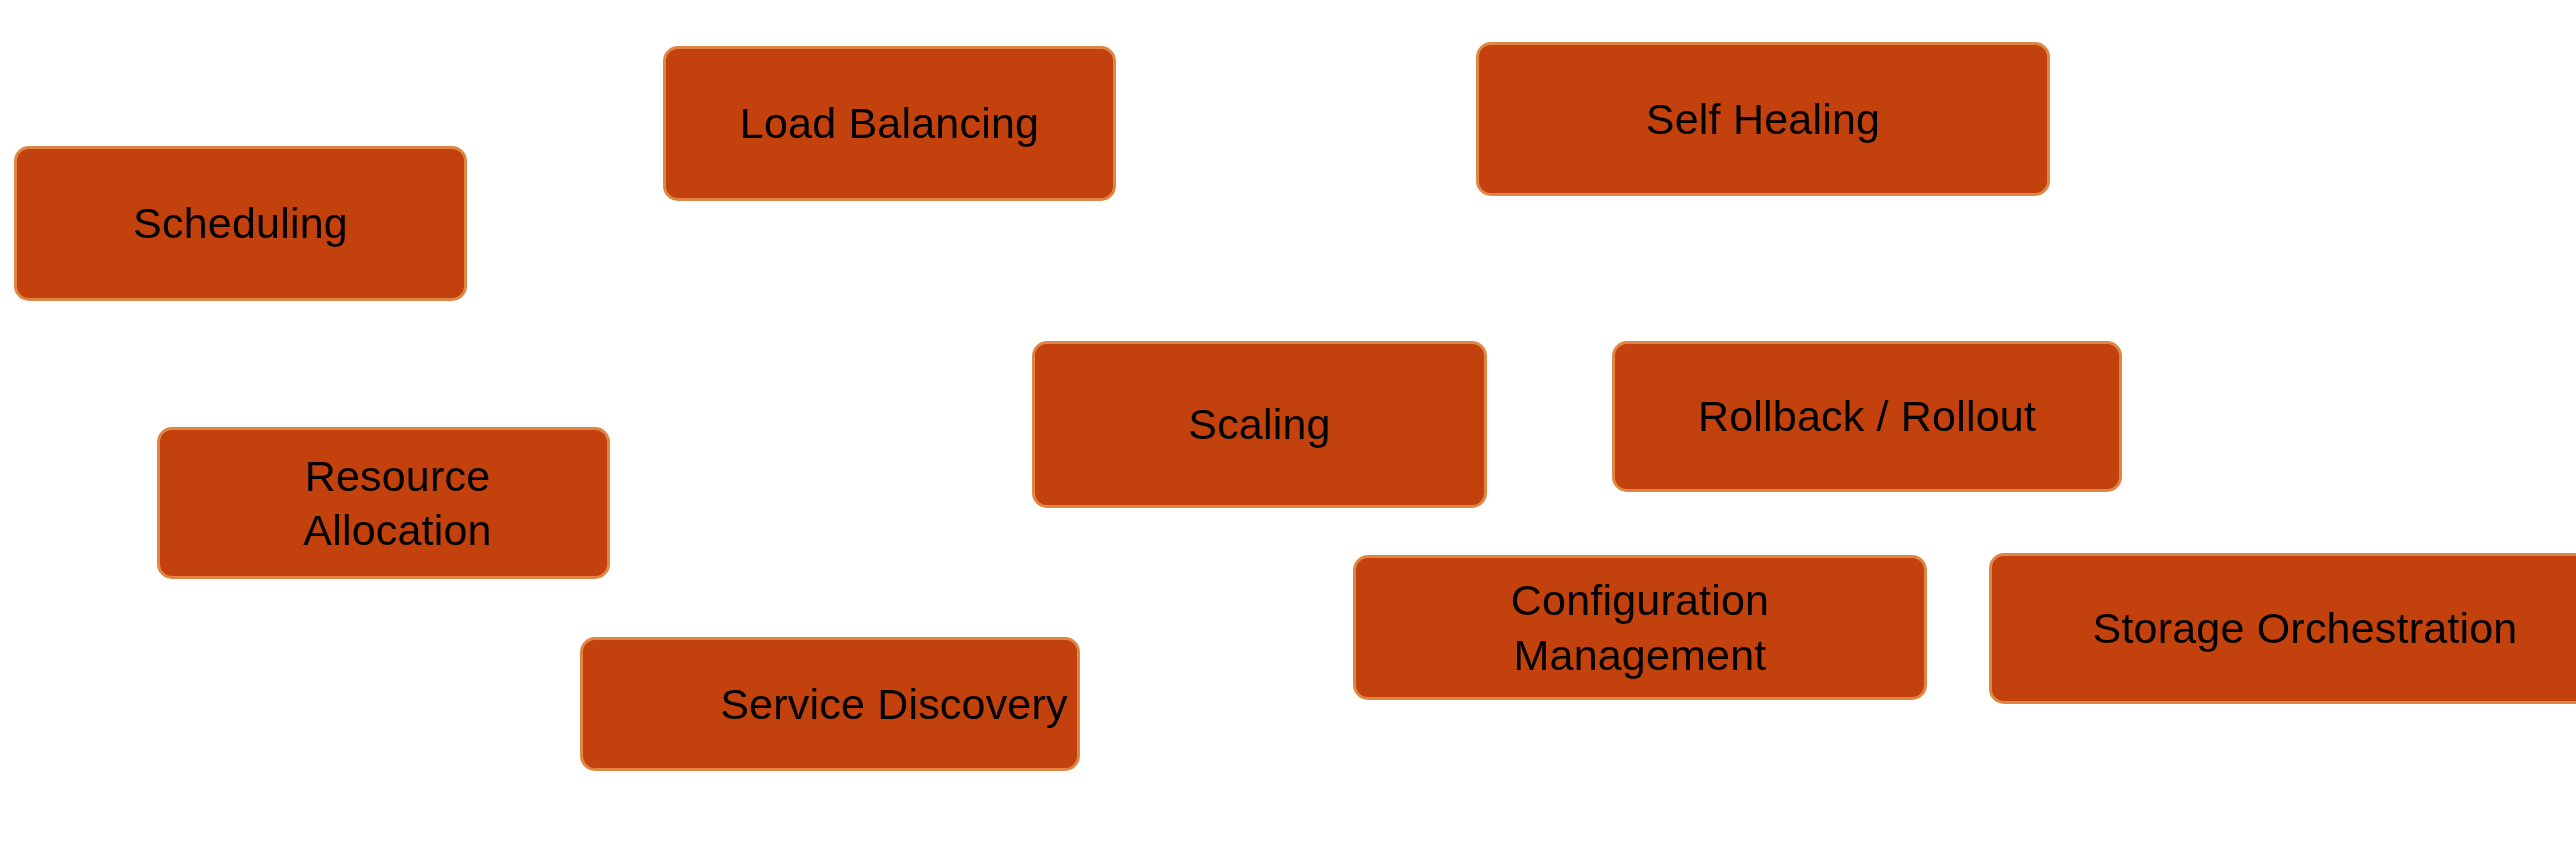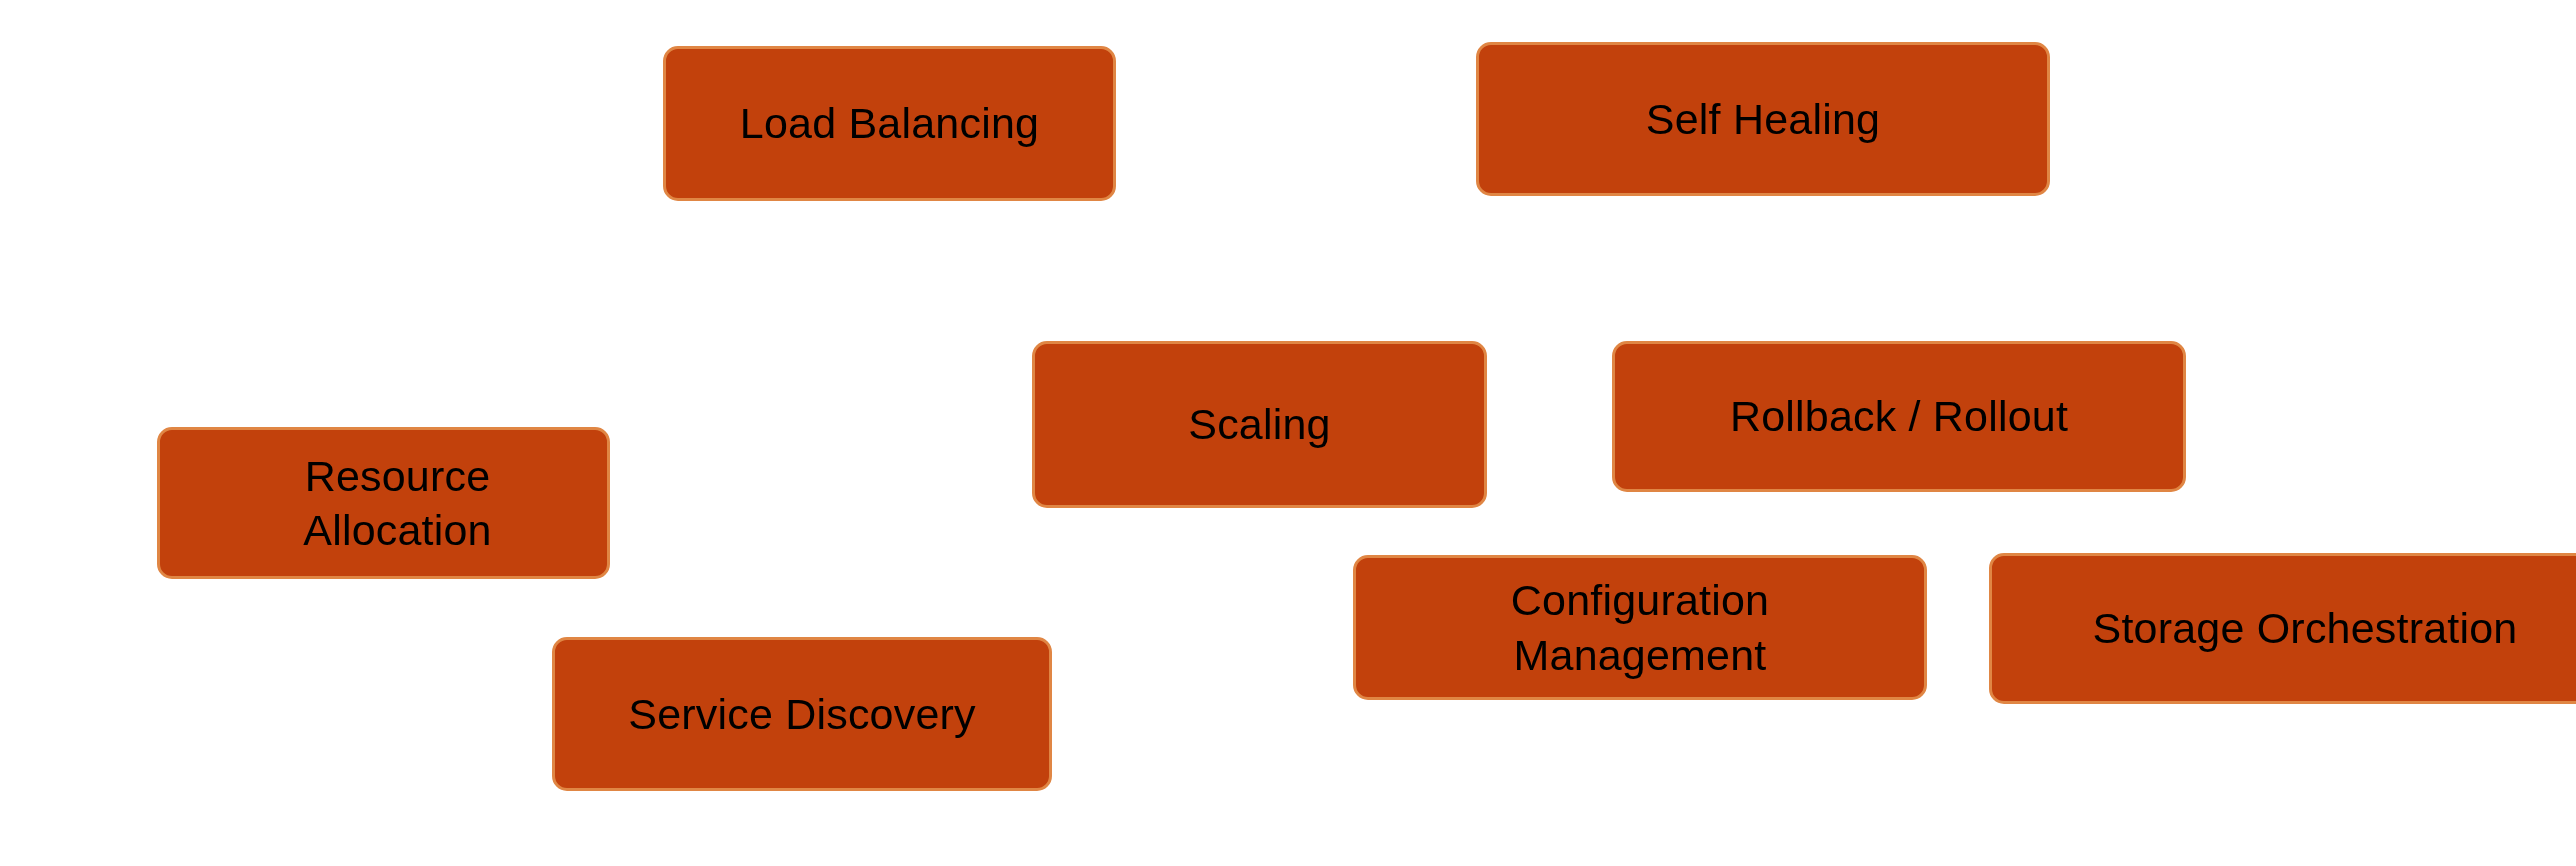--- a/index.html
+++ b/index.html
@@ -38,30 +38,33 @@
     letter-spacing: 0.2px;
     white-space: pre-line;
     padding: 0 9.3px;
   }
   
   .n-scheduling            { left: 14px;   top: 146px; width: 453px; height: 155px; }
   .n-load-balancing        { left: 663px;  top: 46px;  width: 453px; height: 155px; }
   .n-self-healing          { left: 1476px; top: 42px;  width: 574px; height: 154px; }
   .n-resource-allocation   { left: 157px;  top: 427px; width: 453px; height: 152px; padding-left: 28px; }
   .n-scaling               { left: 1032px; top: 341px; width: 455px; height: 167px; }
-  .n-rollback-rollout      { left: 1612px; top: 341px; width: 574px; height: 151px; }
-  .n-service-discovery     { left: 552px;  top: 637px; width: 500px; height: 154px; }
+  .n-rollback-rollout      { left: 1612px; top: 341px; width: 510px; height: 151px; }
+  .n-service-discovery     { left: 580px;  top: 637px; width: 500px; height: 134px; justify-content: flex-end; }
   .n-configuration-mgmt    { left: 1305px; top: 555px; width: 574px; height: 145px; margin-left: 48px; }
   .n-storage-orchestration { left: 1989px; top: 553px; width: 632px; height: 151px; }
 </style>
 </head>
 <body>
 
 <div id="canvas">
 
+  <div class="node n-scheduling">
+    <span class="node-label">Scheduling</span>
+  </div>
 
   <div class="node n-load-balancing">
     <span class="node-label">Load Balancing</span>
   </div>
 
   <div class="node n-self-healing">
     <span class="node-label">Self Healing</span>
   </div>
 
   <div class="node n-resource-allocation">

